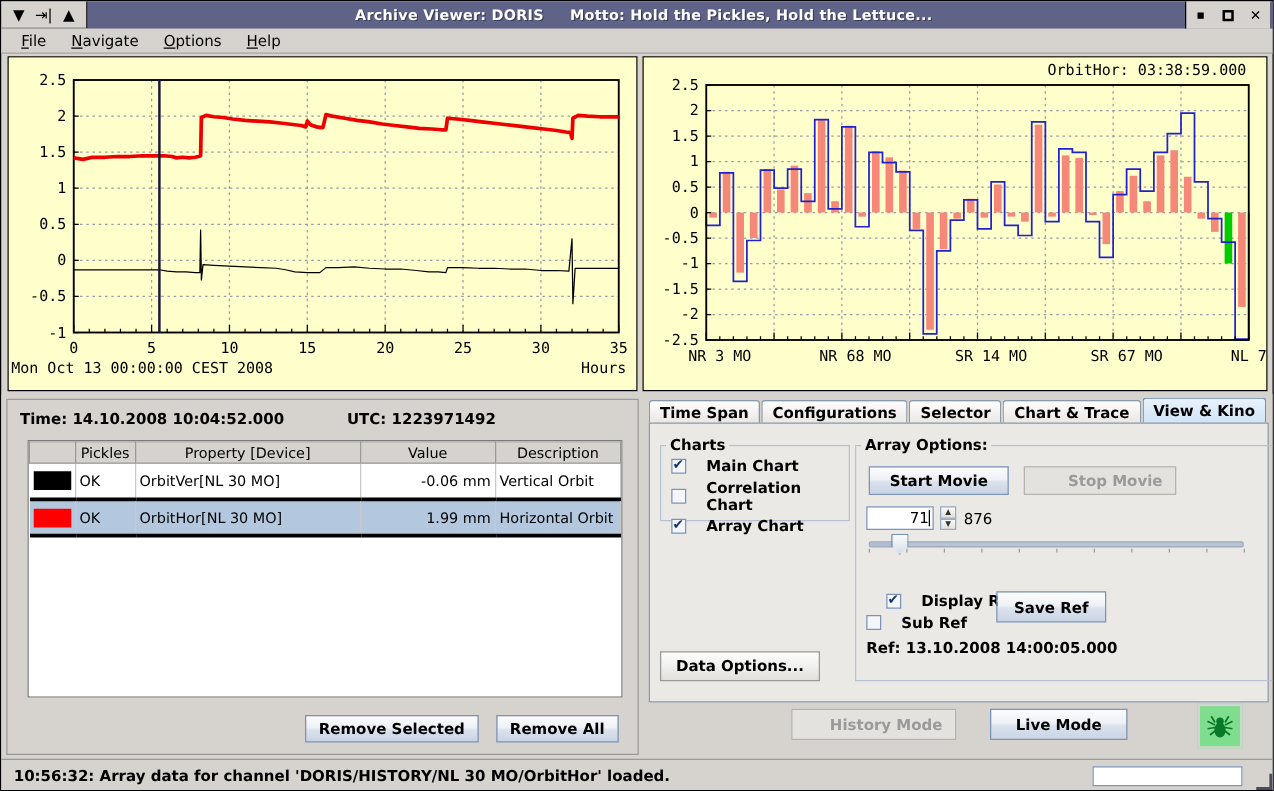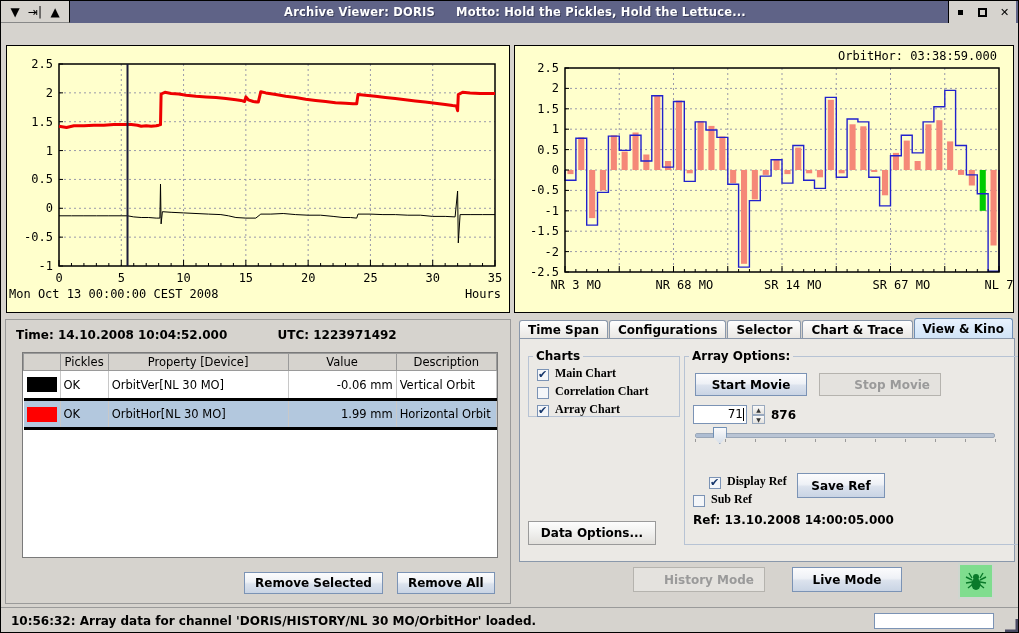--- a/index.html
+++ b/index.html
@@ -144,21 +144,21 @@
   }
 
   fieldset.grp {
     position: absolute; border: 1px solid #b7c3d4; margin: 0; padding: 0;
     background: transparent;
   }
   fieldset.grp > legend {
     font-size: 12px; font-weight: bold; color: #000; padding: 0 3px; margin-left: 4px;
   }
 
-  .chk-row { display: flex; align-items: flex-end; gap: 6px; margin: 3px 0 3px 8px; font-family: Liberation Serif, serif; }
+  .chk-row { display: flex; align-items: center; gap: 16px; margin: 3px 0 3px 8px; }
   .chkbox {
     width: 12px; height: 12px; background: #f4f6f9; border: 1px solid #7b93b5;
     position: relative; flex: none;
   }
   .chkbox.checked::after {
     content: "✔"; position: absolute; left: 0px; top: -3px;
     font-size: 11px; color: #16366b; line-height: 14px;
   }
   .chk-label { font-size: 12px; font-weight: bold; color: #000; }
 
@@ -167,21 +167,21 @@
     width: 54px; height: 19px; background: #fff; border: 1px solid #7b93b5;
     font-size: 12px; text-align: right; padding-right: 3px; line-height: 17px; color: #000;
     position: relative;
   }
   .spin-caret { position:absolute; right:2px; top:2px; bottom:2px; width:1px; background:#000; }
   .spin-arrows { display: flex; flex-direction: column; width: 13px; height: 19px; margin-left: -1px; }
   .spin-arrow {
     flex: 1; border: 1px solid #9aaabf; background: linear-gradient(to bottom,#fafafa,#e3e1dd);
     display: flex; align-items: center; justify-content: center; font-size: 6px; color: #333;
   }
-  .spin-total { font-size: 12px; font-weight: bold; color: #000; }
+  .spin-total { font-size: 12px; font-weight: normal; color: #000; }
 
   .slider-track {
     position: relative; height: 5px; background: #b9c4d4;
     border: 1px solid #9aa7b8; border-radius: 2px;
   }
   .slider-fill { position: absolute; left: 0; top: 0; bottom: 0; background: #aebdd2; }
   .slider-thumb {
     position: absolute; top: -7px; width: 14px; height: 17px;
     background: linear-gradient(to bottom,#fbfbfc,#d7dfe9);
     border: 1px solid #6f8fb5;
@@ -232,20 +232,26 @@
       <span class="win-btn">
           <span class="sq-small"></span>
         </span>
       <span class="win-btn">
           <span class="sq-big"></span>
         </span>
       <span class="win-btn">✕</span>
     </div>
   </div>
 
+  <div class="menubar">
+    <div class="menu-item"><u>F</u><span title="File">ile</span></div>
+    <div class="menu-item"><u>N</u>avigate</div>
+    <div class="menu-item"><u>O</u>ptions</div>
+    <div class="menu-item"><u>H</u>elp</div>
+  </div>
 
   <div class="chart-row">
     <div class="chart-panel" id="main-chart-panel">
       <svg class="chart-svg" id="main-chart-svg" width="502" height="266">
           <rect x="0" y="0" width="502" height="266" fill="#ffffcc"></rect>
           <line x1="114.28571428571428" y1="18" x2="114.28571428571428" y2="220" stroke="#9999aa" stroke-width="1" stroke-dasharray="2,3"></line>
           <line x1="176.57142857142856" y1="18" x2="176.57142857142856" y2="220" stroke="#9999aa" stroke-width="1" stroke-dasharray="2,3"></line>
           <line x1="238.85714285714283" y1="18" x2="238.85714285714283" y2="220" stroke="#9999aa" stroke-width="1" stroke-dasharray="2,3"></line>
           <line x1="301.1428571428571" y1="18" x2="301.1428571428571" y2="220" stroke="#9999aa" stroke-width="1" stroke-dasharray="2,3"></line>
           <line x1="363.42857142857144" y1="18" x2="363.42857142857144" y2="220" stroke="#9999aa" stroke-width="1" stroke-dasharray="2,3"></line>

